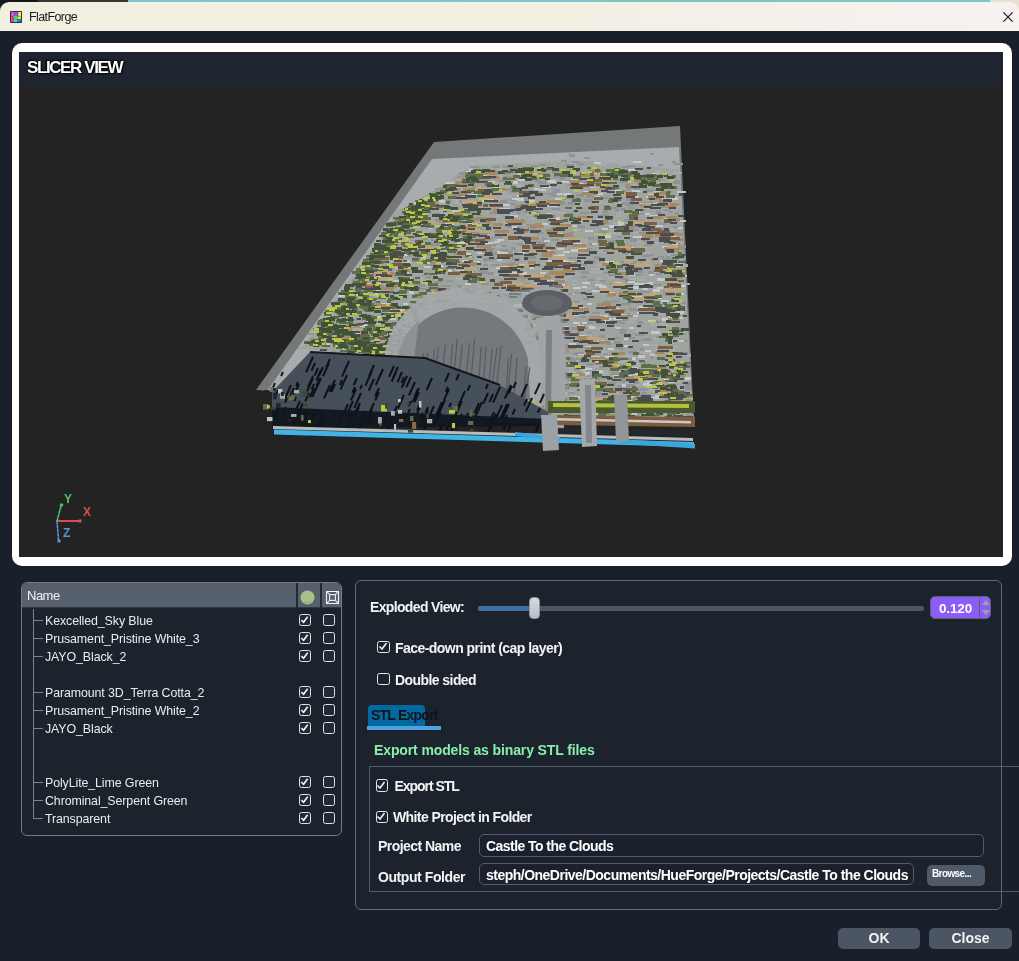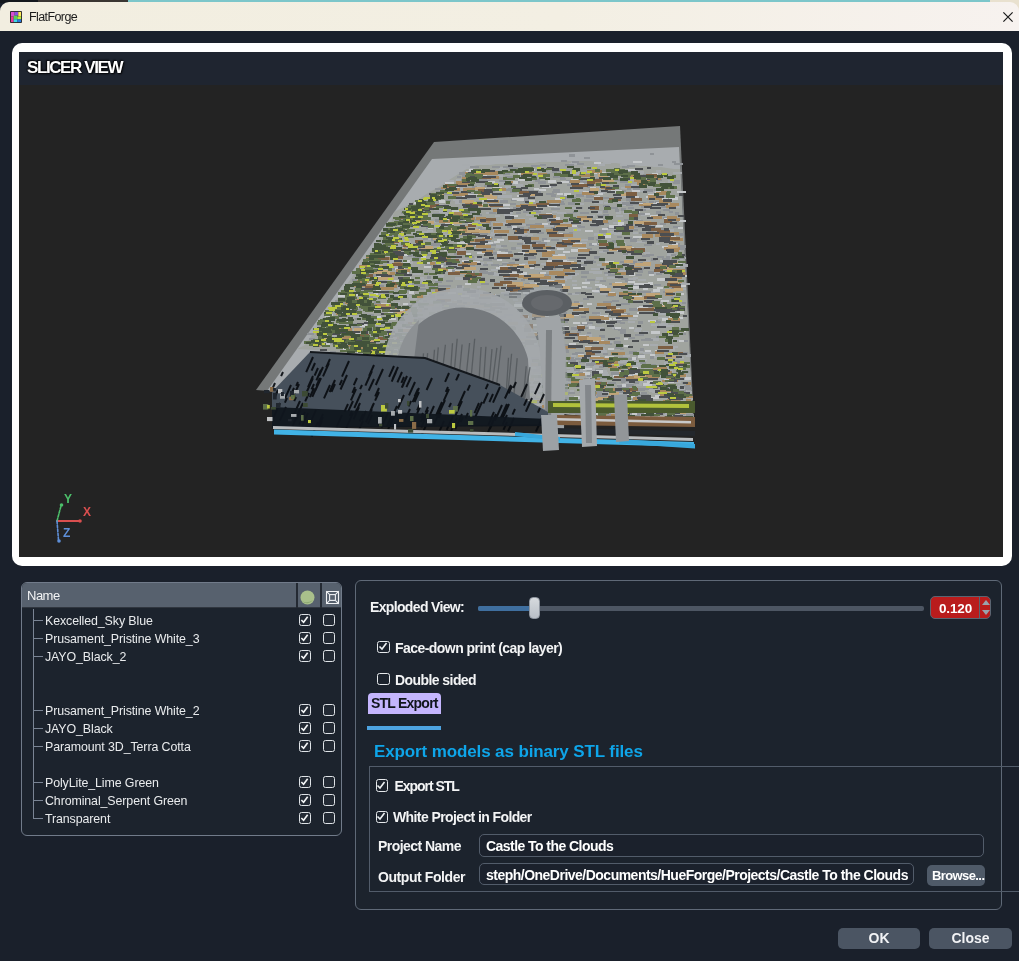--- a/index.html
+++ b/index.html
@@ -21,39 +21,39 @@
 #lhead .nm { position:absolute; left:5px; top:5px; font-size:13px; color:#f2f3f4; letter-spacing:-0.5px; }
 #lhead .sep { position:absolute; top:0; width:2px; height:25px; background:#242a33; }
 .lrow { position:absolute; left:0; width:319px; height:18px; }
 .lname { position:absolute; left:23px; top:2.5px; font-size:12.4px; letter-spacing:-0.1px; color:#e9ebed; white-space:nowrap; }
 .tick { position:absolute; left:11px; top:9px; width:10px; height:1px; background:#7a8494; }
 .vline { position:absolute; left:11px; top:26px; width:1px; height:209px; background:#7a8494; }
 .cb { position:absolute; top:3px; width:12px; height:12px; border:1.5px solid #dfe3e7; border-radius:2.5px; background:#232a34; }
 .cbc svg { position:absolute; left:0px; top:0px; }
 #rp { left:355px; top:580px; width:647px; height:330px; border:1px solid #5f6977; border-radius:6px; background:#1c232d; }
 .lbl { position:absolute; font-size:14px; font-weight:bold; color:#f3f4f5; white-space:nowrap; letter-spacing:-0.55px; }
-.graylbl { position:absolute; font-size:17px; font-weight:bold; color:#0ea5e9; white-space:nowrap; letter-spacing:-0.12px; }
+.graylbl { position:absolute; font-size:14px; font-weight:bold; color:#86efac; white-space:nowrap; letter-spacing:-0.12px; }
 .rcb { position:absolute; width:12.5px; height:12.5px; border:1.5px solid #e6e9ec; border-radius:2.5px; background:transparent; }
 .rcb svg { position:absolute; left:-0.5px; top:-0.5px; }
 #groove { position:absolute; left:122px; top:25px; width:446px; height:5px; background:#4d5663; border-radius:2px; }
 #groovefill { position:absolute; left:0; top:0; width:53px; height:5px; background:#3f6f9f; border-radius:2px; }
 #handle { position:absolute; left:173px; top:16px; width:11px; height:22px; background:linear-gradient(180deg,#d6dade,#b9bfc7); border:1px solid #8d949e; border-radius:4px; }
-#spin { position:absolute; left:574px; top:15px; width:61px; height:23px; border:1px solid #5a6471; border-radius:5px; background:#b91c1c; }
+#spin { position:absolute; left:574px; top:15px; width:61px; height:23px; border:1px solid #5a6471; border-radius:5px; background:#8b5cf6; }
 #spin .val { position:absolute; left:8px; top:3.5px; font-size:13.5px; font-weight:bold; color:#fff; letter-spacing:-0.15px; }
 #spin .dv { position:absolute; left:48px; top:0; width:1px; height:21px; background:#5a6471; }
 #spin .up { position:absolute; left:51px; top:3px; width:0; height:0; border-left:4px solid transparent; border-right:4px solid transparent; border-bottom:5px solid #9aa2ac; }
 #spin .dn { position:absolute; left:51px; top:13px; width:0; height:0; border-left:4px solid transparent; border-right:4px solid transparent; border-top:5px solid #9aa2ac; }
-#tab { position:absolute; left:12px; top:112px; width:73px; height:21px; background:#c4b5fd; border-radius:4px 4px 0 0; }
+#tab { position:absolute; left:12px; top:124px; width:57px; height:21px; background:#0369a1; border-radius:4px 4px 0 0; }
 #tab span { position:absolute; left:3px; top:2px; font-size:14px; font-weight:bold; color:#10151b; white-space:nowrap; letter-spacing:-0.77px; }
 #tabline { position:absolute; left:11px; top:145px; width:74px; height:3.5px; background:#4da3e0; }
 #gbox { position:absolute; left:13px; top:185px; width:694px; height:126px; border:1px solid #525c6a; border-radius:0; }
 .inp { position:absolute; height:22.5px; border:1px solid #525c6a; border-radius:5px; background:#1b212c; }
 .inp span { position:absolute; left:6px; top:3px; font-size:14px; font-weight:bold; color:#fff; white-space:nowrap; letter-spacing:-0.55px; }
 #browse { position:absolute; left:557px; top:98px; width:58px; height:21px; background:#4f5a68; border-radius:5px; }
-#browse span { position:absolute; left:5px; top:2.5px; font-size:13px; font-weight:bold; color:#fff; letter-spacing:-0.6px; }
+#browse span { position:absolute; left:5px; top:2.5px; font-size:10px; font-weight:bold; color:#fff; letter-spacing:-0.6px; }
 .btn { position:absolute; background:#4b5563; border-radius:5px; color:#f2f3f5; font-weight:bold; font-size:14px; text-align:center; }
 </style></head>
 <body>
 <div class="abs" id="sliver">
     <span class="dk"></span>
     <span class="teal"></span>
     <span class="beige"></span>
   </div>
 <div class="abs" id="titlebar">
   <svg id="ticon" viewBox="0 0 13 13">
@@ -218,43 +218,43 @@
 <div class="lrow" style="top:64px">
 <span class="tick"></span>
       <span class="lname">JAYO_Black_2</span>
 <span class="cb cbc" style="left:277px">
         <svg width="9" height="9" viewBox="0 0 10 10">
           <path d="M1.5 5.5l2.5 2.5 4.5-6" stroke="#f2f4f5" stroke-width="1.8" fill="none"></path>
         </svg>
       </span>
 <span class="cb" style="left:301px"></span>
 </div>
+<div class="lrow" style="top:100px">
+<span class="tick"></span>
+      <span class="lname">Paramount 3D_Terra Cotta_2</span>
+<span class="cb cbc" style="left:277px">
+        <svg width="9" height="9" viewBox="0 0 10 10">
+          <path d="M1.5 5.5l2.5 2.5 4.5-6" stroke="#f2f4f5" stroke-width="1.8" fill="none"></path>
+        </svg>
+      </span>
+<span class="cb" style="left:301px"></span>
+</div>
 <div class="lrow" style="top:118px">
 <span class="tick"></span>
       <span class="lname">Prusament_Pristine White_2</span>
 <span class="cb cbc" style="left:277px">
         <svg width="9" height="9" viewBox="0 0 10 10">
           <path d="M1.5 5.5l2.5 2.5 4.5-6" stroke="#f2f4f5" stroke-width="1.8" fill="none"></path>
         </svg>
       </span>
 <span class="cb" style="left:301px"></span>
 </div>
 <div class="lrow" style="top:136px">
 <span class="tick"></span>
       <span class="lname">JAYO_Black</span>
-<span class="cb cbc" style="left:277px">
-        <svg width="9" height="9" viewBox="0 0 10 10">
-          <path d="M1.5 5.5l2.5 2.5 4.5-6" stroke="#f2f4f5" stroke-width="1.8" fill="none"></path>
-        </svg>
-      </span>
-<span class="cb" style="left:301px"></span>
-</div>
-<div class="lrow" style="top:154px">
-<span class="tick"></span>
-      <span class="lname">Paramount 3D_Terra Cotta</span>
 <span class="cb cbc" style="left:277px">
         <svg width="9" height="9" viewBox="0 0 10 10">
           <path d="M1.5 5.5l2.5 2.5 4.5-6" stroke="#f2f4f5" stroke-width="1.8" fill="none"></path>
         </svg>
       </span>
 <span class="cb" style="left:301px"></span>
 </div>
 <div class="lrow" style="top:190px">
 <span class="tick"></span>
       <span class="lname">PolyLite_Lime Green</span>

